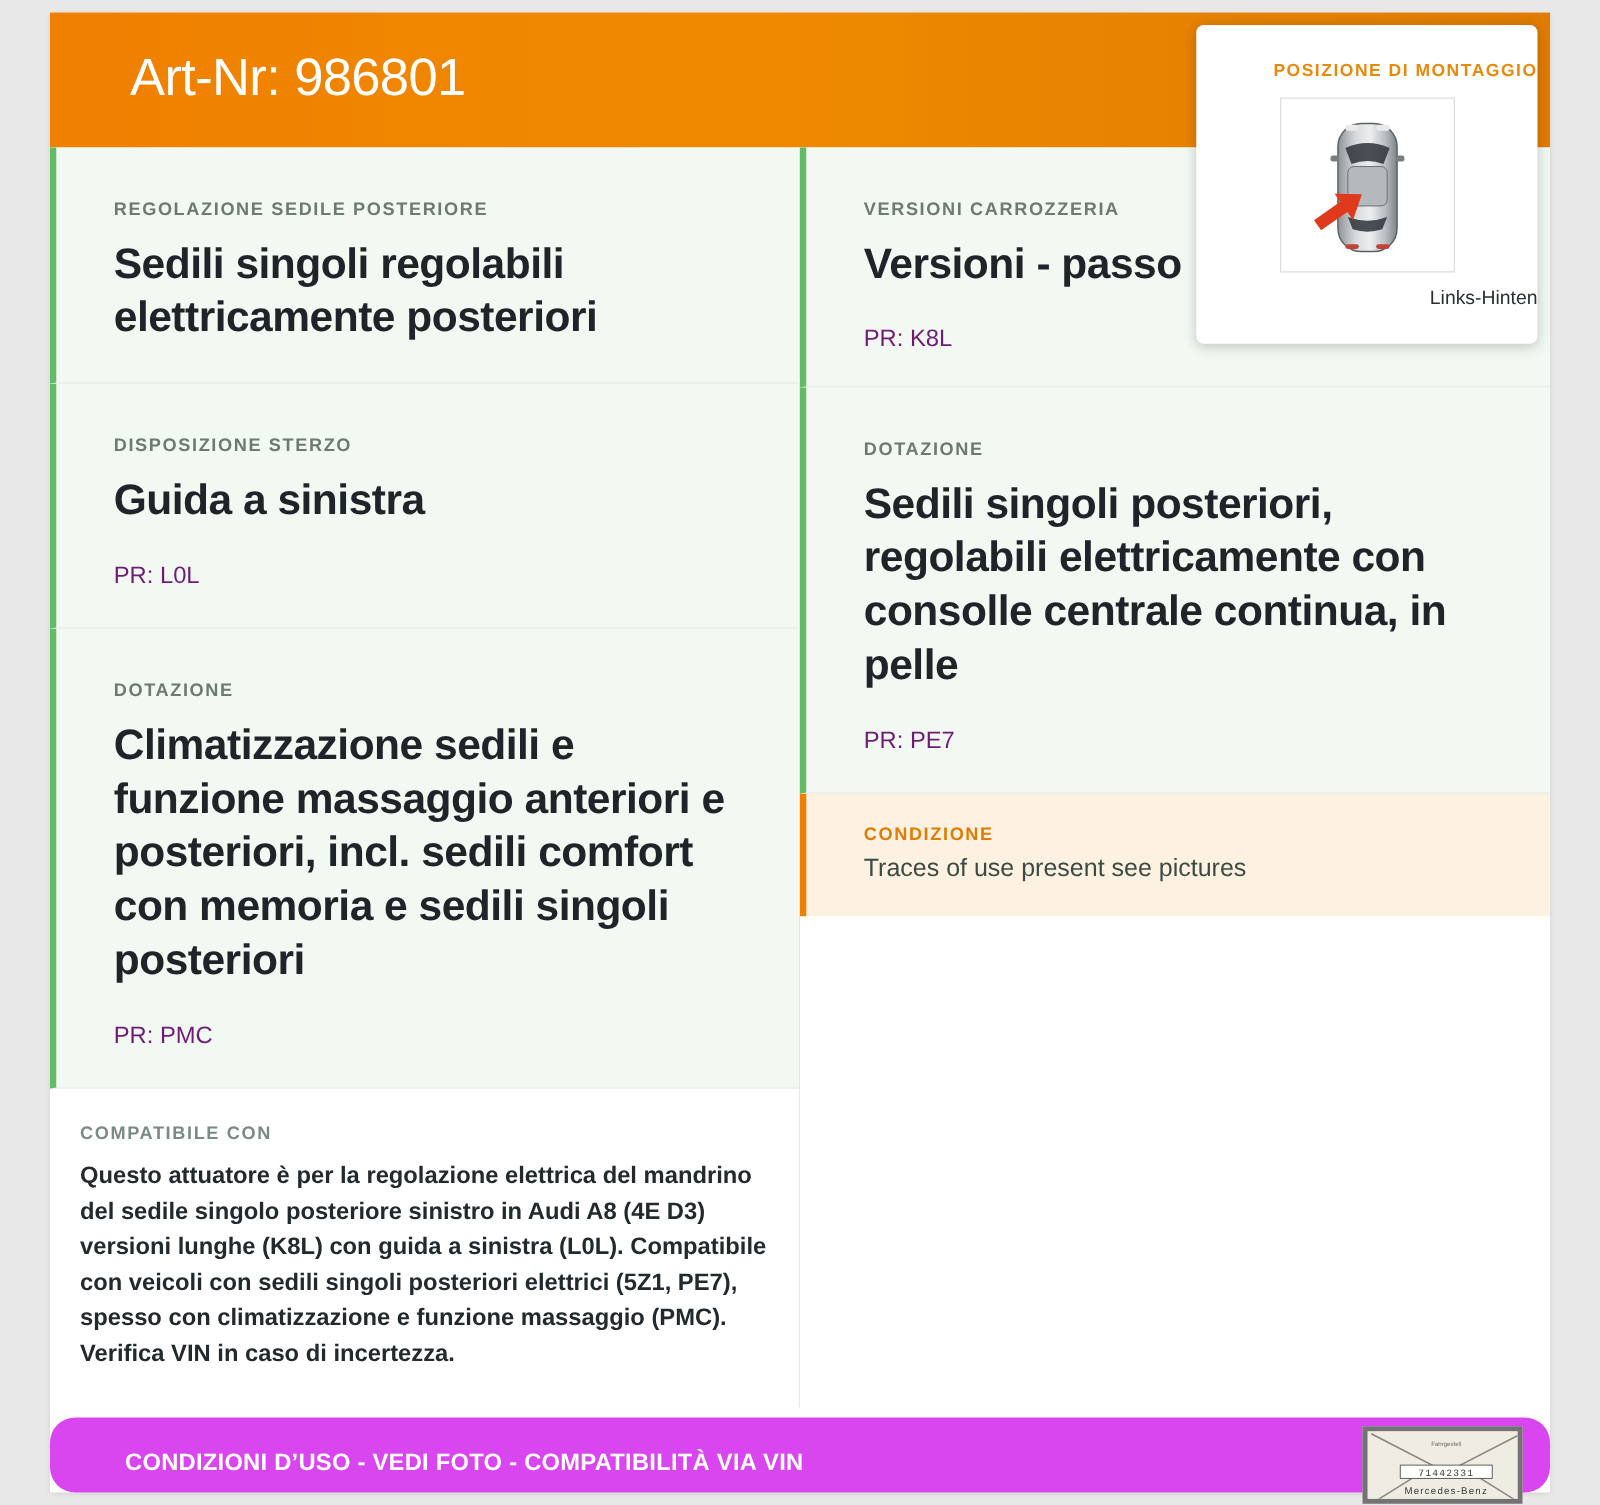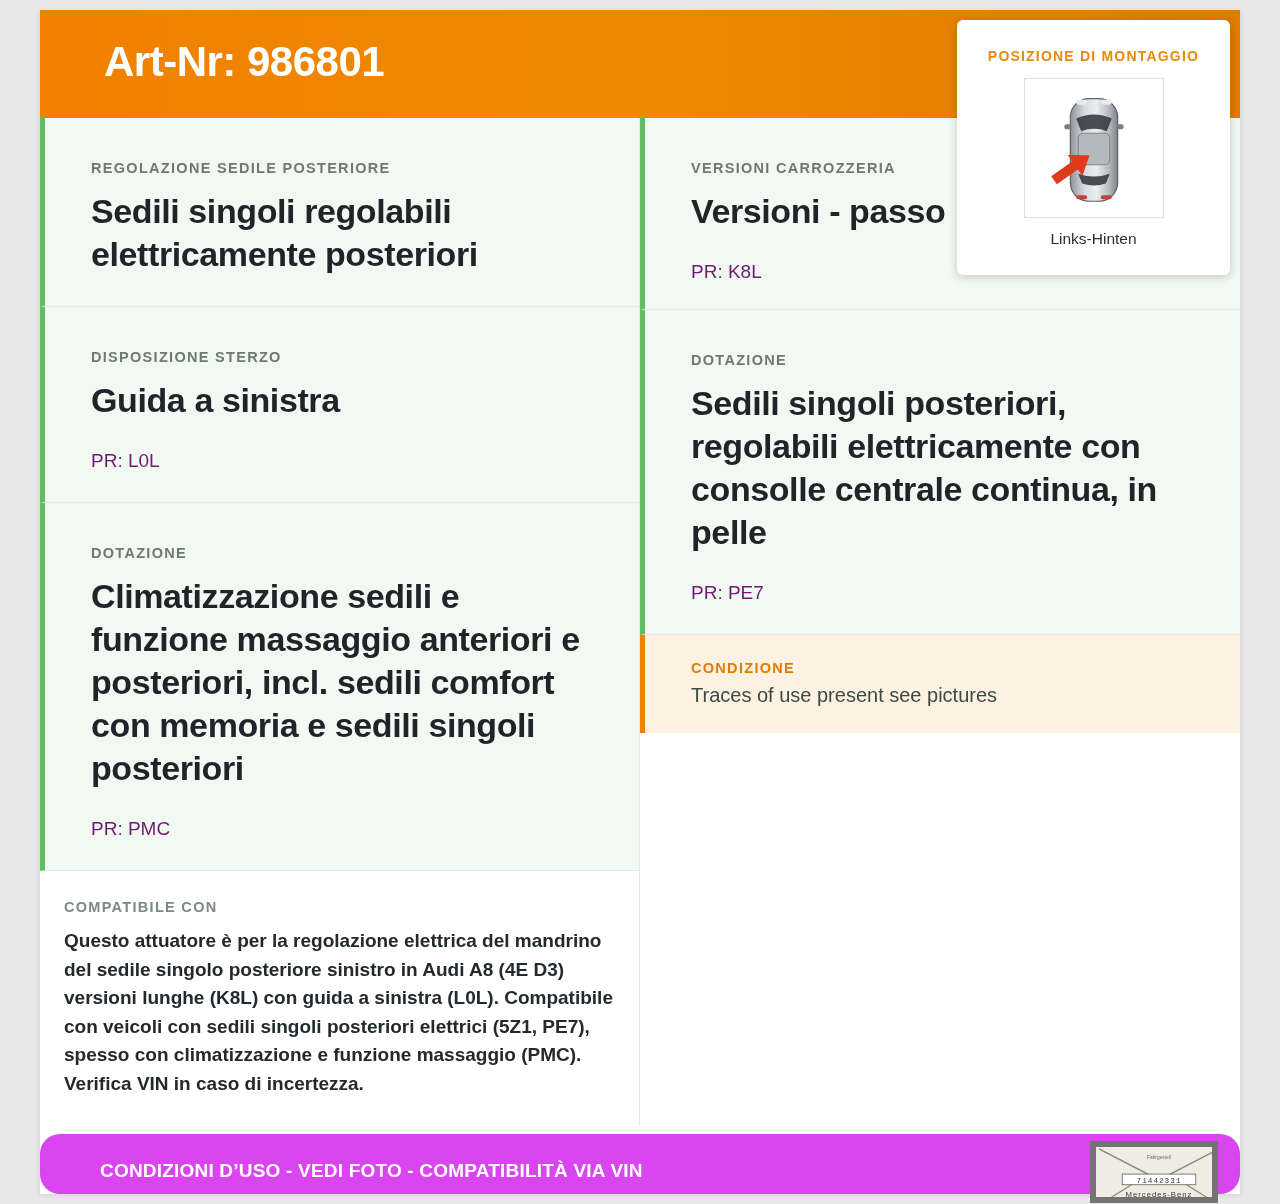--- a/index.html
+++ b/index.html
@@ -32,21 +32,21 @@
     width: 1200px;
     height: 108px;
     background: linear-gradient(90deg, #f08000 0%, #ef8a00 45%, #e07c00 100%);
   }
   .header-title {
     position: absolute;
     left: 64px;
     top: 28px;
     color: #ffffff;
     font-size: 42px;
-    font-weight: bold;
+    font-weight: normal;
     letter-spacing: -0.5px;
     white-space: nowrap;
   }
   
   .cols {
     position: absolute;
     left: 0;
     top: 108px;
     width: 1200px;
     height: 1008px;
@@ -119,21 +119,21 @@
   .mount-box {
     position: absolute;
     left: 917px;
     top: 10px;
     width: 273px;
     height: 255px;
     background: #ffffff;
     border-radius: 6px;
     box-shadow: 0 2px 10px rgba(0,0,0,0.20);
     z-index: 20;
-    text-align: center;
+    text-align: right;
   }
   .mount-title {
     margin-top: 28px;
     font-size: 14px;
     font-weight: bold;
     letter-spacing: 1.2px;
     color: #e8890b;
     text-transform: uppercase;
   }
   .mount-img {
@@ -169,21 +169,21 @@
     font-weight: bold;
     letter-spacing: 0.2px;
   }
   .stamp {
     position: absolute;
     right: 22px;
     top: 7px;
     width: 128px;
     height: 62px;
     background: #efece4;
-    border: 6px solid #737373;
+    border: 4px solid #737373;
     overflow: hidden;
   }
 </style>
 </head>
 <body>
 
 <div class="page">
   <div class="sheet">
 
     <div class="header">

